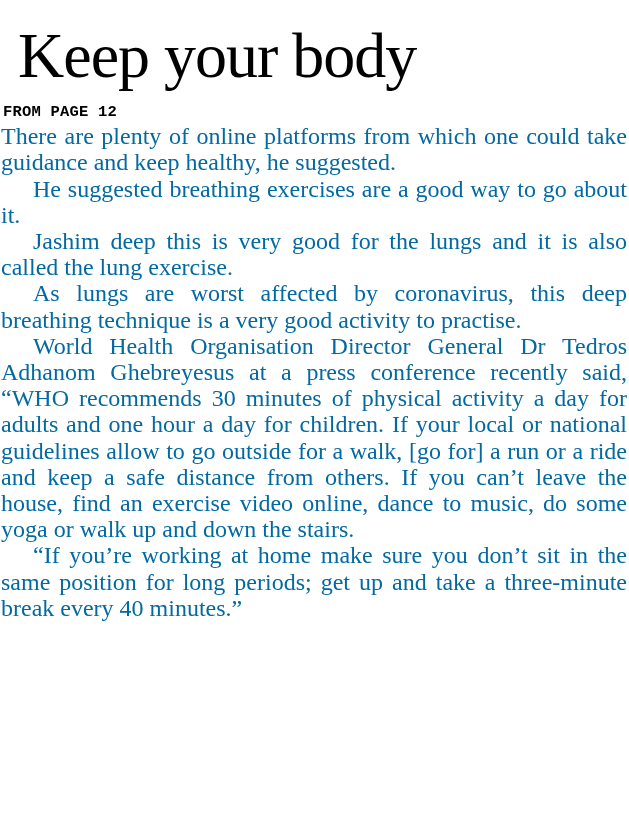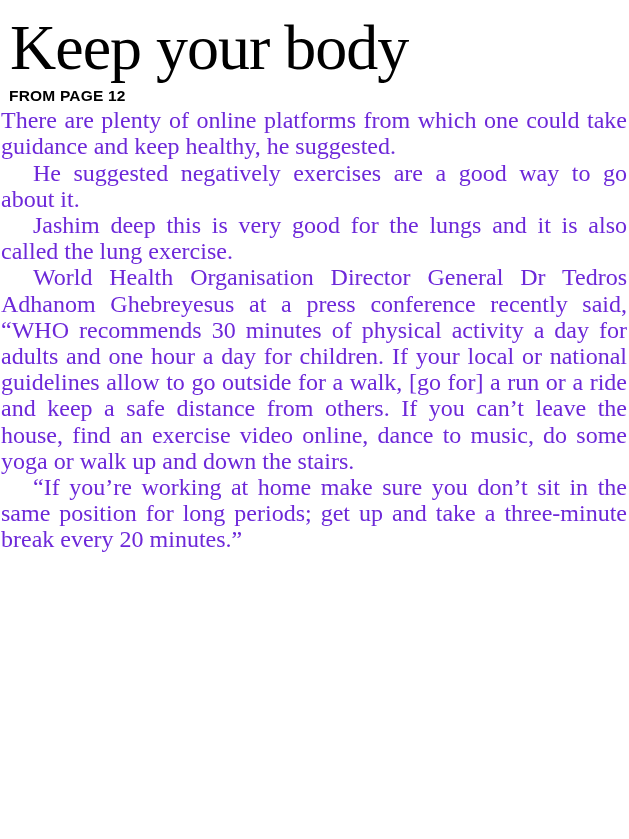--- a/index.html
+++ b/index.html
@@ -16,54 +16,55 @@
   }
   .page {
     padding: 0 2px 0 1px;
     box-sizing: border-box;
   }
   .headline {
     font-family: "Liberation Serif", serif;
     font-weight: 400;
     font-size: 64px;
     line-height: 1.05;
-    margin: 4px;
+    margin: 12px;
     padding: 10px 0 2px 5px;
     letter-spacing: -1px;
     color: #000000;
     white-space: nowrap;
   }
   .kicker {
-    font-family: Liberation Sans, sans-serif;
+    font-family: Liberation Mono, monospace;
     font-weight: 700;
     font-size: 15.5px;
     line-height: 18px;
     letter-spacing: 0.2px;
     margin: 3px 0 2px 0;
-    padding-left: 8px;
+    padding-left: 2px;
     color: #000000;
   }
   .body-text p {
     font-size: 24px;
     line-height: 26.2px;
     text-align: justify;
     margin: 0;
     text-indent: 32px;
-    color: #6d28d9;
+    color: #0369a1;
   }
   .body-text p.no-indent {
     text-indent: 0;
   }
 </style>
 </head>
 <body>
 
 <article class="page">
   <h1 class="headline">Keep your body</h1>
   <div class="kicker">FROM PAGE 12</div>
   <div class="body-text">
       <p class="no-indent">There are plenty of online platforms from which one could take guidance and keep healthy, he suggested.</p>
-      <p>He suggested negatively exercises are a good way to go about it.</p>
+      <p>He suggested breathing exercises are a good way to go about it.</p>
       <p>Jashim deep this is very good for the lungs and it is also called the lung exercise.</p>
+      <p>As lungs are worst affected by coronavirus, this deep breathing technique is a very good activity to practise.</p>
       <p>World Health Organisation Director General Dr Tedros Adhanom Ghebreyesus at a press conference recently said, “WHO recommends 30 minutes of physical activity a day for adults and one hour a day for children. If your local or national guidelines allow to go outside for a walk, [go for] a run or a ride and keep a safe distance from others. If you can’t leave the house, find an exercise video online, dance to music, do some yoga or walk up and down the stairs.</p>
-      <p>“If you’re working at home make sure you don’t sit in the same position for long periods; get up and take a three-minute break every 20 minutes.”</p>
+      <p>“If you’re working at home make sure you don’t sit in the same position for long periods; get up and take a three-minute break every 40 minutes.”</p>
     </div>
 </article>
 
 </body></html>

